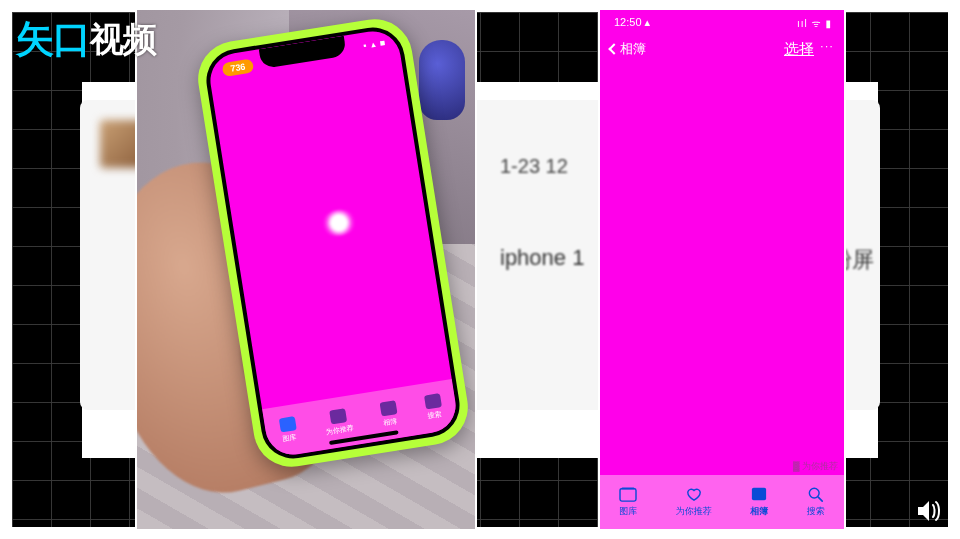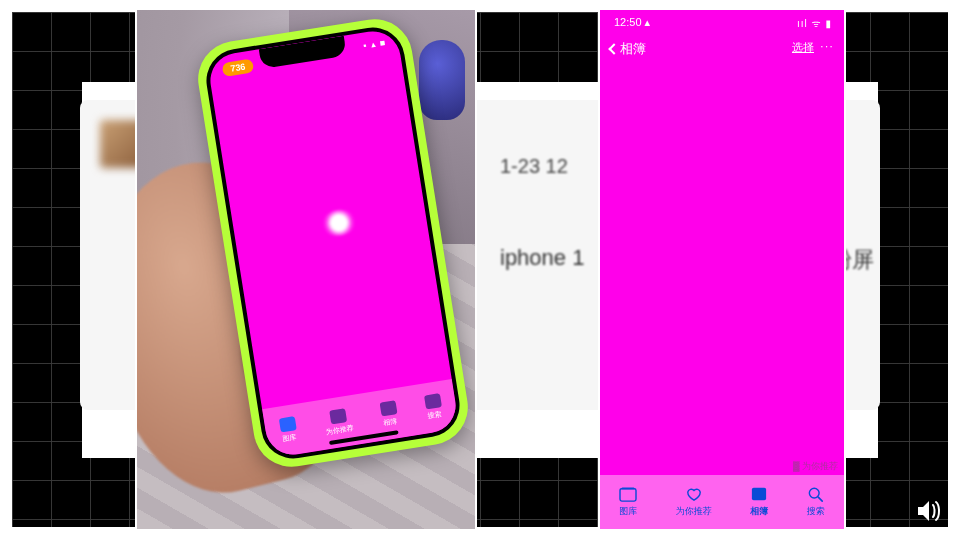--- a/index.html
+++ b/index.html
@@ -64,21 +64,21 @@
     .home-ind { position:absolute; left:50%; bottom:4px; transform:translateX(-50%); width:70px; height:4px; background:#000; border-radius:3px; }
 
     
     .right-panel { position:absolute; left:598px; top:8px; width:248px; height:523px; border:2px solid #fff; background:#ff00ea; z-index:40; overflow:hidden; }
     .sb2 { position:absolute; top:6px; left:0; width:100%; height:18px; color:#fff; font-size:11px;text-align:right; }
     .sb2 .time { position:absolute; left:14px; }
     .sb2 .ic { position:absolute; right:12px; letter-spacing:1px; font-size:10px; }
     .nav2 { position:absolute; top:30px; left:0; width:100%; height:26px; color:#fff; font-size:13px; }
     .nav2 .back { position:absolute; left:10px; display:flex; align-items:center; gap:2px; }
     .nav2 .chev { width:8px; height:8px; border-left:2px solid #fff; border-bottom:2px solid #fff; transform:rotate(45deg); }
-    .nav2 .sel { position:absolute; right:30px; font-size:11px;text-decoration:underline; }
+    .nav2 .sel { position:absolute; right:30px; font-size:15px;text-decoration:underline; }
     .nav2 .more { position:absolute; right:10px; font-size:11px; letter-spacing:1px; }
     .tabbar2 { position:absolute; left:0; bottom:0; width:100%; height:54px; background:#ff63ef; display:flex; justify-content:space-around; align-items:center; }
     .t2 { display:flex; flex-direction:column; align-items:center; gap:3px; }
     .t2 .ic2 { width:18px; height:16px; }
     .t2 .lbl2 { font-size:9px; color:#0a4bd6; }
     .t2.active .lbl2 { color:#0a4bd6; font-weight:600; }
     .wm { position:absolute; right:6px; bottom:56px; font-size:9px; color:rgba(120,80,110,.6); }
 
     
     svg { display:block; }
@@ -99,20 +99,22 @@
 
   <div style="position:absolute;left:-2px;top:18px;width:800px;height:310px;background:#f6f6f6;border-radius:8px;">
     <div style="position:absolute;left:20px;top:20px;width:48px;height:48px;background:linear-gradient(135deg,#c9a074,#8a5d3b);border-radius:4px;filter:blur(4px);"></div>
     <div style="position:absolute;left:420px;top:55px;color:#444;font-size:20px;filter:blur(1px);">1-23 12</div>
     <div style="position:absolute;left:420px;top:145px;color:#333;font-size:22px;filter:blur(1px);">iphone 1</div>
     <div style="position:absolute;left:728px;top:145px;color:#333;font-size:22px;filter:blur(1px);">册粉屏</div>
   </div>
 </div>
 
 <div class="logo">
+  <span class="k">矢口</span>
+    <span class="rest">视频</span>
 </div>
 
 <div class="vol">
   <svg viewBox="0 0 26 24" width="26" height="24">
     <path d="M2 8h5l6-6v20l-6-6H2z" fill="#fff"></path>
     <path d="M17 6c2 1.8 2 10.2 0 12M20 3c4 3 4 15 0 18" stroke="#fff" stroke-width="2" fill="none" stroke-linecap="round"></path>
   </svg>
 </div>
 
 <div class="left-panel">

